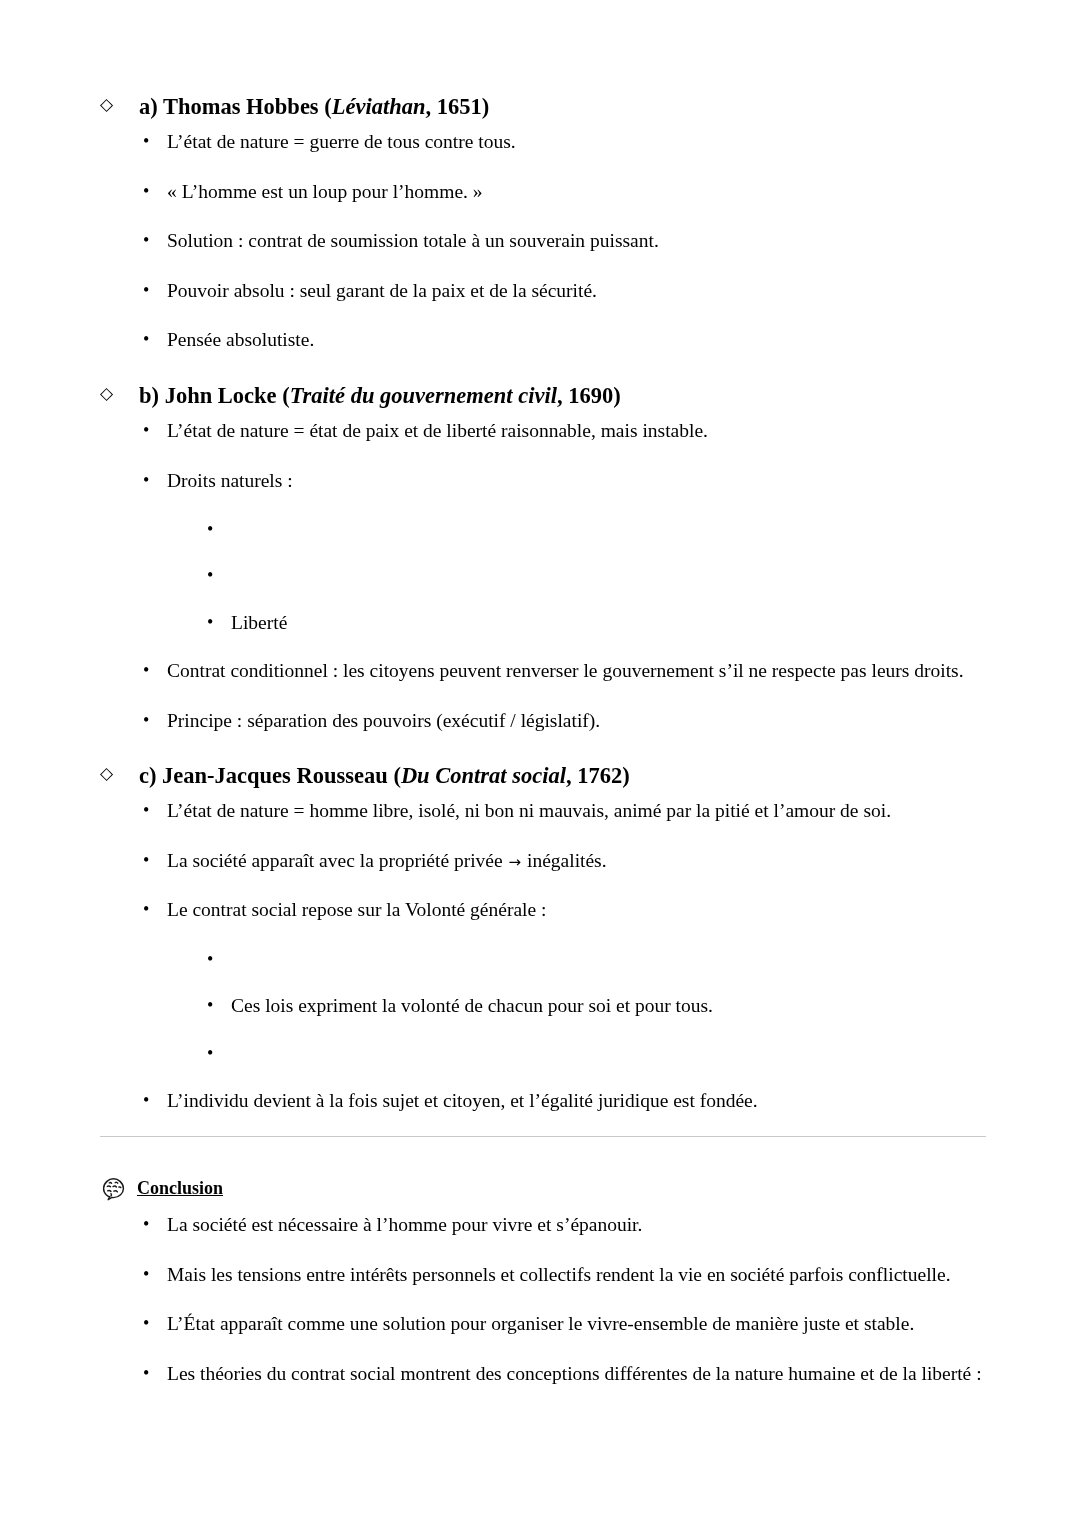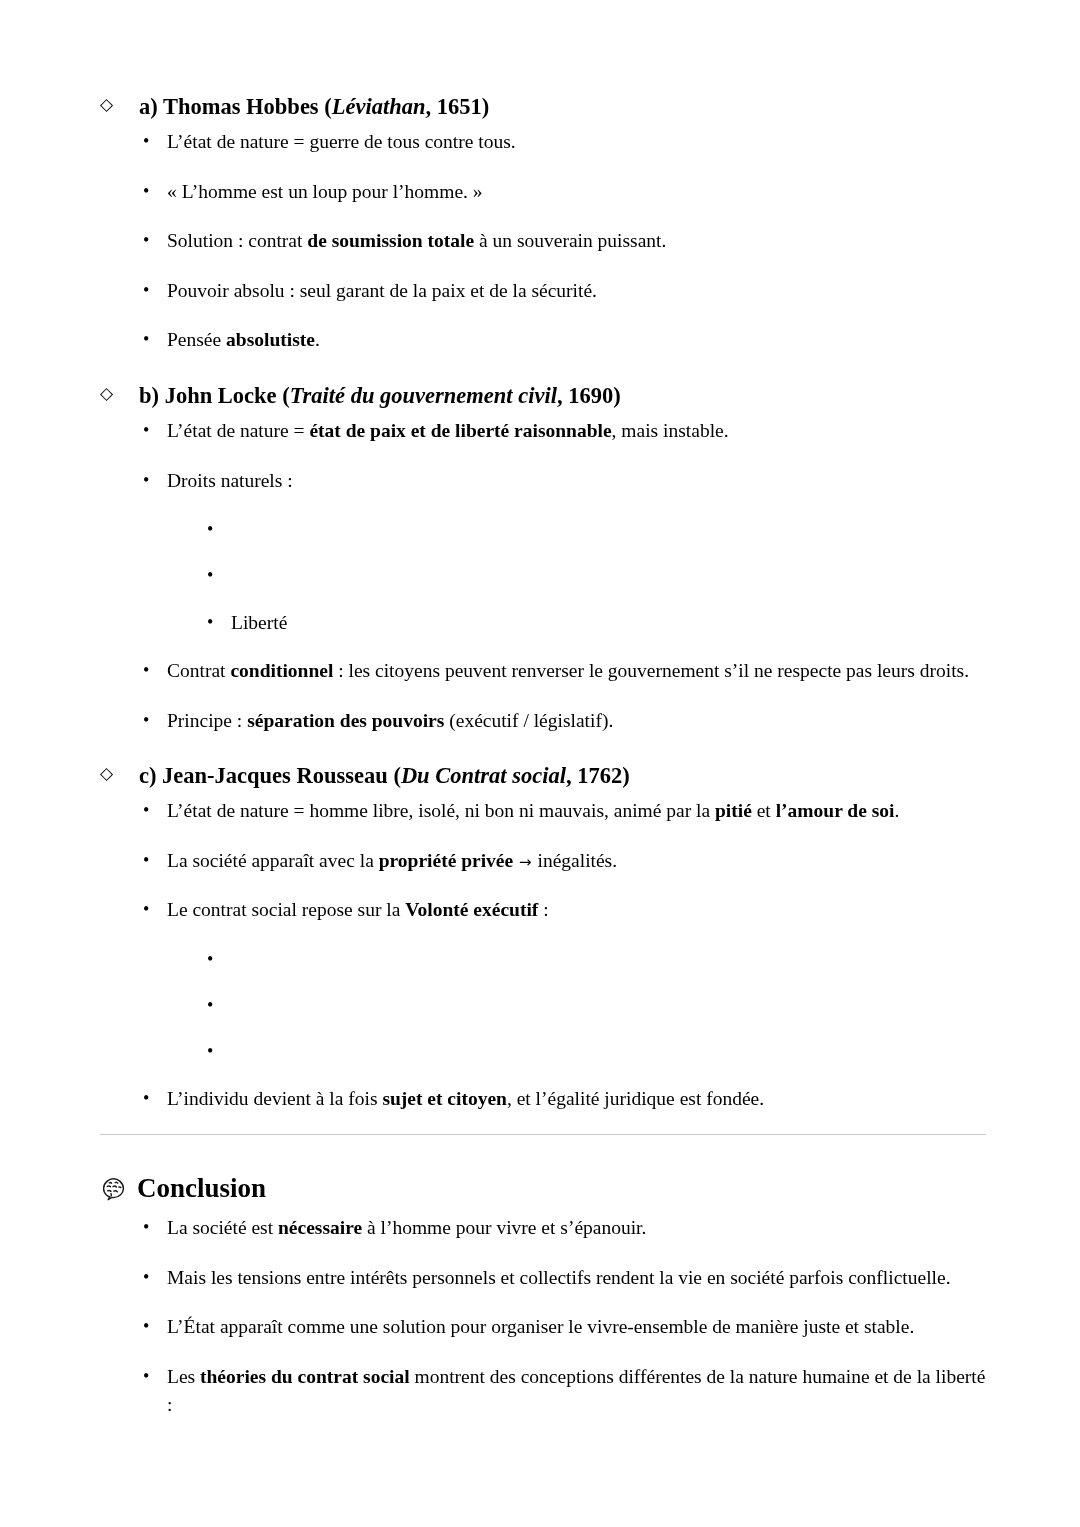--- a/index.html
+++ b/index.html
@@ -51,24 +51,25 @@
   .heading-text {
     flex: 1 1 auto;
     padding-left: 7px;
   }
   .heading-text i { font-style: italic; text-align: right; }
 
   
   .conclusion-heading {
     display: flex;
     align-items: center;
-    font-size: 27px;
+    font-size: 18px;
     font-weight: bold;
     line-height: 1.3;
     margin: 0 0 8px 0;
+    text-decoration: underline;
   }
   .brain-emoji {
     flex: 0 0 auto;
     width: 34px;
     height: 30px;
     display: inline-flex;
     align-items: center;
     justify-content: flex-start;
   }
   .brain-emoji svg { display: block; }
@@ -98,21 +99,21 @@
   }
   li .dot {
     flex: 0 0 auto;
     width: 24px;
     font-size: 18px;
     line-height: 1.46;
   }
   li .txt {
     flex: 1 1 auto;
   }
-  li .txt b { font-weight: bold; }
+  li .txt b { font-weight: normal; }
   li .txt .arrow {
     font-family: "DejaVu Sans", sans-serif;
     font-size: 15px;
     padding: 0 1px;
   }
   li .txt .neq {
     font-family: "DejaVu Sans", sans-serif;
     font-size: 17px;
     padding: 0 1px;
   }
@@ -214,29 +215,30 @@
           <li>
             <span class="dot">•</span>
             <span class="txt">L’état de nature = homme libre, isolé, ni bon ni mauvais, animé par la <b>pitié</b> et <b>l’amour de soi</b>.</span>
           </li>
           <li>
             <span class="dot">•</span>
             <span class="txt">La société apparaît avec la <b>propriété privée</b> <span class="arrow">→</span> inégalités.</span>
           </li>
           <li class="has-sub">
             <span class="dot">•</span>
-            <span class="txt">Le contrat social repose sur la <b>Volonté exécutif</b> :</span>
+            <span class="txt">Le contrat social repose sur la <b>Volonté générale</b> :</span>
           </li>
           <li style="display: block; padding: 0px; margin: 0px;">
             <ul class="lvl2 sub-wrap">
               <li>
                 <span class="dot">•</span>
               </li>
               <li>
                 <span class="dot">•</span>
+                <span class="txt">Ces lois expriment la volonté de chacun pour soi et pour tous.</span>
               </li>
               <li>
                 <span class="dot">•</span>
               </li>
             </ul>
           </li>
           <li>
             <span class="dot">•</span>
             <span class="txt">L’individu devient à la fois <b>sujet et citoyen</b>, et l’égalité juridique est fondée.</span>
           </li>

